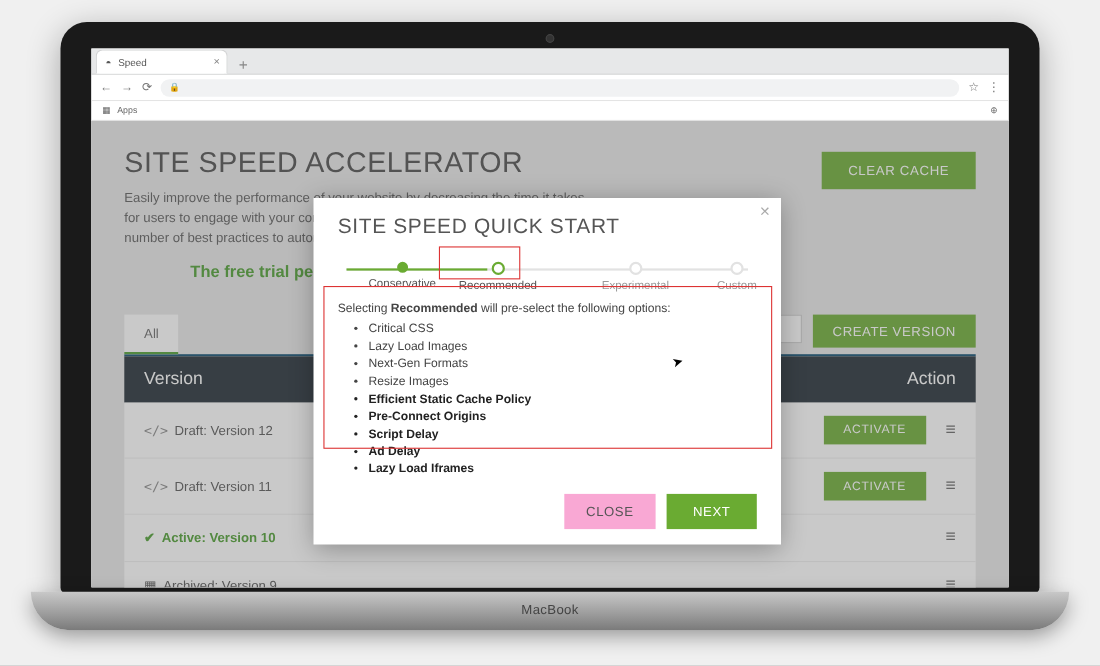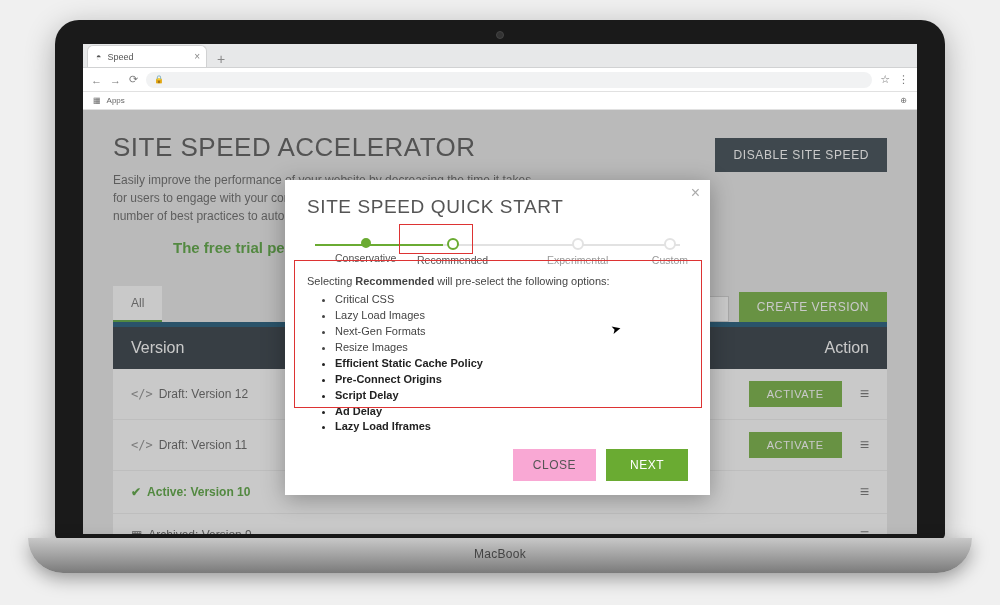--- a/index.html
+++ b/index.html
@@ -26,21 +26,21 @@
   
   .page { position: relative; height: calc(100% - 66px); background: #5eead4; filter: none; overflow: hidden; }
   .page-inner { padding: 22px 30px; background: #e8e8e8; }
   .h1 { font-family: "Arial Narrow", Arial; font-weight: 400; font-size: 26px; color: #4a4a4a; letter-spacing: 0.5px; text-transform: uppercase; margin-bottom: 8px; }
   .intro { color: #5a5a5a; font-size: 12px; max-width: 430px; line-height: 1.5; }
   .trial { color: #4a9d2e; font-weight: 700; font-size: 15px; margin-top: 14px; margin-left: 60px; }
   .top-buttons { position: absolute; right: 30px; top: 28px; display: flex; flex-direction: column; gap: 10px; align-items: flex-end; }
   .btn-green { background: #6aab32; color: #fff; border: none; padding: 10px 24px; font-size: 12px; letter-spacing: 0.6px; cursor: pointer; font-family: "Arial Narrow", Arial; }
   .btn-dark { background: #2b3a42; color: #fff; border: none; padding: 10px 18px; font-size: 12px; letter-spacing: 0.6px; cursor: pointer; font-family: "Arial Narrow", Arial; }
   
-  .tabs-row { display: flex; align-items: flex-end; margin-top: 30px; border-bottom: 5px solid #0c4a6e; }
+  .tabs-row { display: flex; align-items: flex-start; margin-top: 30px; border-bottom: 2px solid #0c4a6e; }
   .ptab { padding: 10px 18px; font-size: 12px; color: #666; cursor: pointer; }
   .ptab.active { background: #fff; border-bottom: 2px solid #4a9d2e; }
   .search-box { margin-left: auto; width: 60px; height: 26px; background: #fff; border: 1px solid #ccc; }
   .create-btn { background: #6aab32; color: #fff; border: none; padding: 8px 18px; font-size: 12px; letter-spacing: 0.5px; margin-left: 10px; cursor: pointer; font-family: "Arial Narrow", Arial; }
   
   .table { margin-top: 0; }
   .thead { display: flex; background: #1f2a33; color: #fff; font-size: 16px; padding: 12px 18px; }
   .thead .col-v { flex: 1; }
   .trow { display: flex; align-items: center; padding: 12px 18px; background: #fff; border-bottom: 1px solid #eee; font-size: 12px; color: #555; }
   .trow .col-v { flex: 1; display: flex; align-items: center; gap: 6px; }
@@ -118,21 +118,21 @@
       <span style="margin-left:auto">⊕</span>
     </div>
 
     <div class="page">
       <div class="page-inner">
         <div class="h1">SITE SPEED ACCELERATOR</div>
         <div class="intro">Easily improve the performance of your website by decreasing the time it takes for users to engage with your content. The Site Speed Accelerator runs a number of best practices to automatically optimize the page.</div>
         <div class="trial">The free trial period ends...</div>
 
         <div class="top-buttons">
-          <button class="btn-dark">DISABLE SITE SPEED</button>
+          <button class="btn-green">CLEAR CACHE</button>
         </div>
 
         <div class="tabs-row">
           <div class="ptab active">All</div>
           <div class="search-box"></div>
           <button class="create-btn">CREATE VERSION</button>
         </div>
 
         <div class="table">
           <div class="thead">

